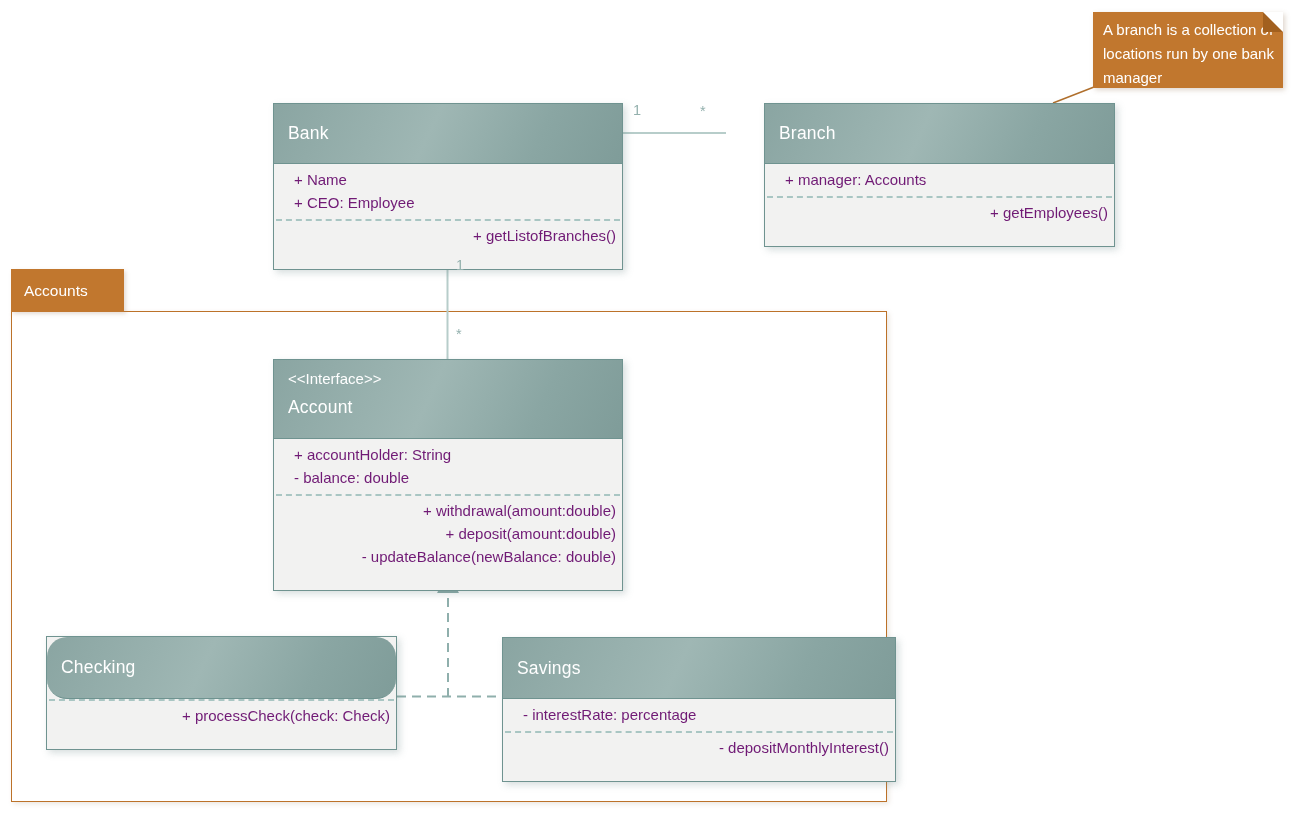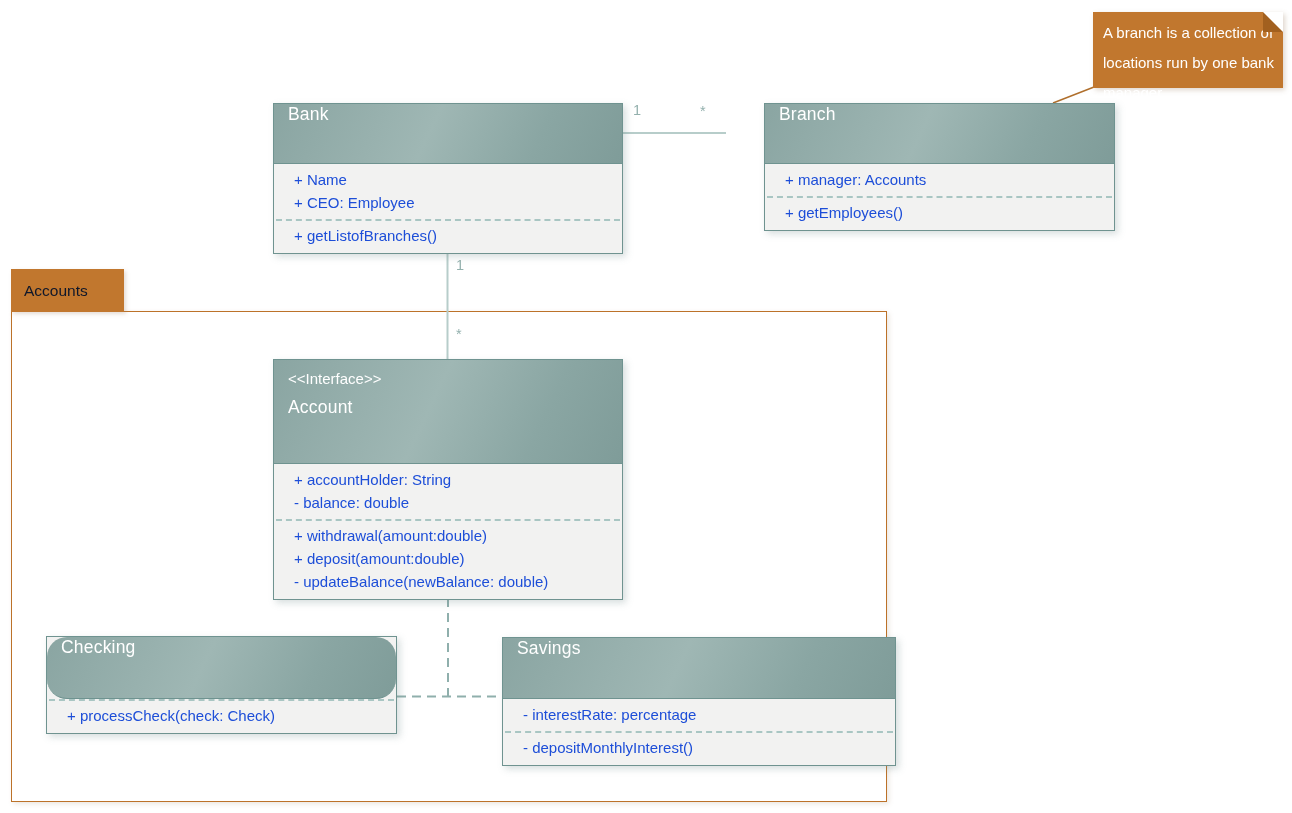--- a/index.html
+++ b/index.html
@@ -13,21 +13,21 @@
     position: absolute; inset: 0;
     width: 1292px; height: 813px;
   }
 
   
   .package-tab {
     position: absolute;
     left: 11px; top: 269px;
     width: 113px; height: 43px;
     background: #c1772e;
-    color: #0f172a;
+    color: #ffffff;
     font-size: 15.5px;
     display: flex; align-items: center;
     padding-left: 13px;
     z-index: 2;
     box-shadow: 2px 2px 4px rgba(150,120,90,0.25);
   }
   .package-body {
     position: absolute;
     left: 11px; top: 311px;
     width: 876px; height: 491px;
@@ -51,29 +51,29 @@
     border: 1.5px solid #6f9390;
     background: #f2f2f1;
     z-index: 2;
     box-shadow: 3px 3px 7px rgba(110,135,135,0.28);
   }
   .uml-header {
     background: linear-gradient(115deg, #8aa5a2 0%, #9fb7b4 45%, #8aa6a3 75%, #7f9c99 100%);
     border-bottom: 1.5px solid #6f9390;
     color: #ffffff;
     padding-left: 14px;
-    display: flex; flex-direction: column; 
+    display: flex; flex-direction: column; justify-content: center;
   }
   .uml-title { font-size: 17.5px; letter-spacing: 0.2px; }
   .uml-stereotype { font-size: 15px; margin-bottom: 10px; }
   .uml-section { padding: 4px 6px 5px 20px; }
-  .uml-section.methods { padding-top: 3px; padding-bottom: 6px; }
+  .uml-section.methods { padding-top: 3px; padding-bottom: 22px; text-align: right; }
   .uml-member {
     font-size: 15px; line-height: 23px;
-    color: #1d4ed8;
+    color: #701a75;
     white-space: nowrap;
   }
   .uml-divider {
     border-top: 2px dashed #a9c6c3;
     margin: 0 2px;
   }
 
   
   .mult {
     position: absolute;
@@ -82,21 +82,21 @@
     z-index: 2;
   }
 
   
   .uml-note {
     position: absolute;
     left: 1093px; top: 12px;
     width: 190px; height: 76px;
     background: #c1772e;
     color: #ffffff;
-    font-size: 15px; line-height: 30px;
+    font-size: 15px; line-height: 24px;
     padding: 6px 6px 6px 10px;
     z-index: 3;
     box-shadow: 2px 2px 5px rgba(150,120,90,0.3);
   }
   .uml-note .fold {
     content: "";
     position: absolute; top: 0; right: 0;
     width: 0; height: 0;
     border-width: 0 20px 20px 0;
     border-style: solid;
@@ -147,21 +147,21 @@
     <div class="uml-section attrs">
       <div class="uml-member">+ manager: Accounts</div>
     </div>
     <div class="uml-divider"></div>
     <div class="uml-section methods">
       <div class="uml-member">+ getEmployees()</div>
     </div>
   </div>
 
   <div class="uml-class" style="left:273px; top:359px; width:350px;">
-    <div class="uml-header" style="height:104px; justify-content:flex-start; padding-top:10px;">
+    <div class="uml-header" style="height:79px; justify-content:flex-start; padding-top:10px;">
       <div class="uml-stereotype">&lt;&lt;Interface&gt;&gt;</div>
       <div class="uml-title">Account</div>
     </div>
     <div class="uml-section attrs">
       <div class="uml-member">+ accountHolder: String</div>
       <div class="uml-member">- balance: double</div>
     </div>
     <div class="uml-divider"></div>
     <div class="uml-section methods">
       <div class="uml-member">+ withdrawal(amount:double)</div>

